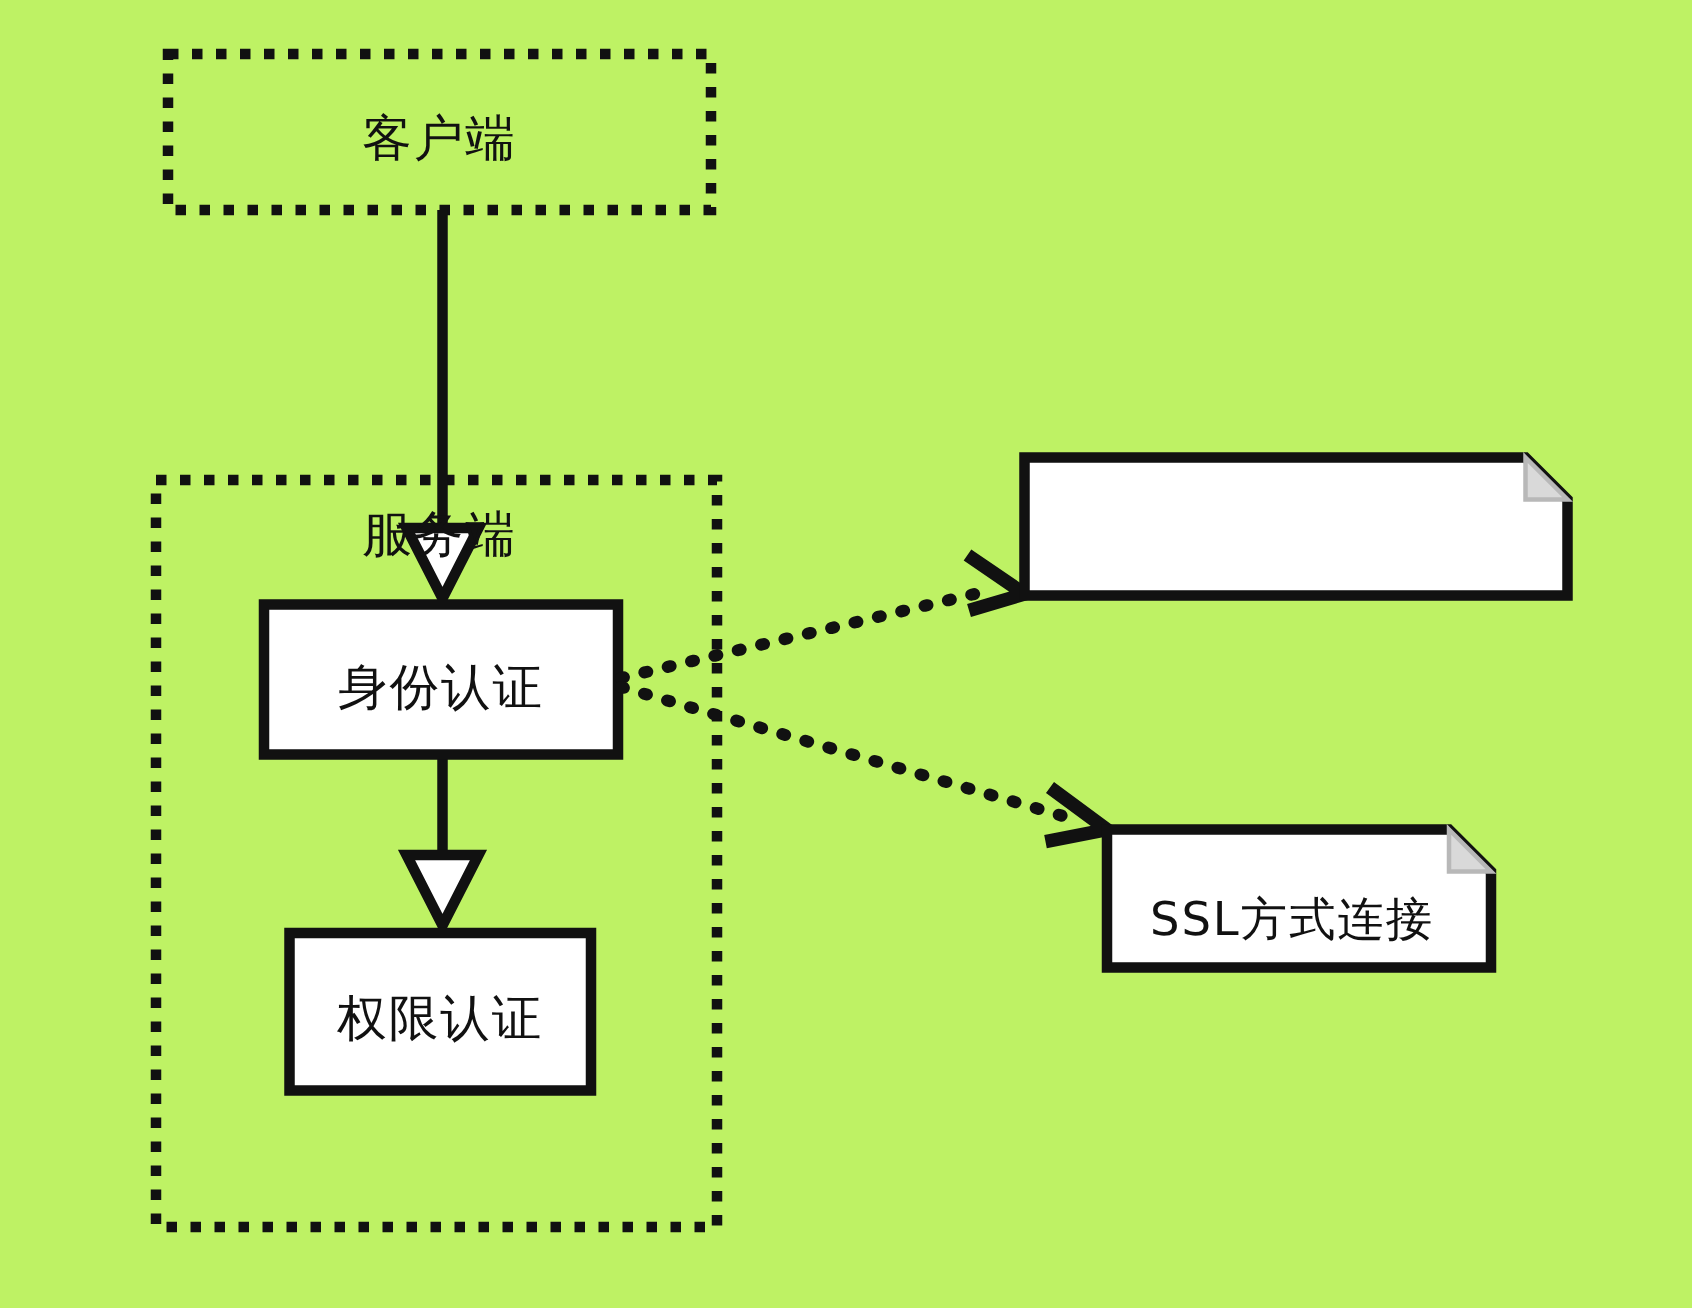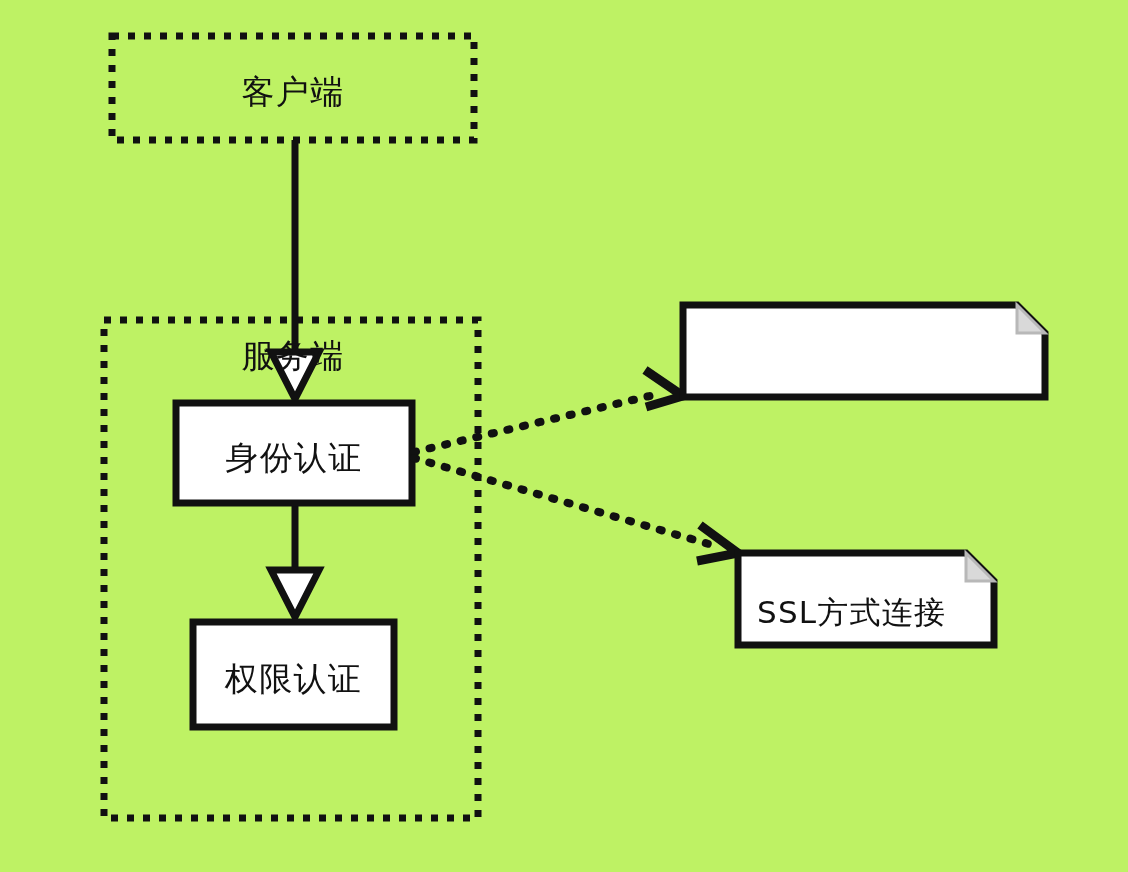--- a/index.html
+++ b/index.html
@@ -60,24 +60,24 @@
     font-size: 33px;
   }
   .lbl-note1 {
     left: 700px;
     top: 345px;
     width: 330px;
     text-align: left;
     font-size: 31px;
   }
   .lbl-note2 {
-    left: 757px;
+    left: 726px;
     top: 592px;
     width: 230px;
-    text-align: left;
+    text-align: right;
     font-size: 31px;
   }
 </style>
 </head>
 <body>
 
 <div id="canvas">
 
   <svg class="layer" viewBox="0 0 1128 872">
 

